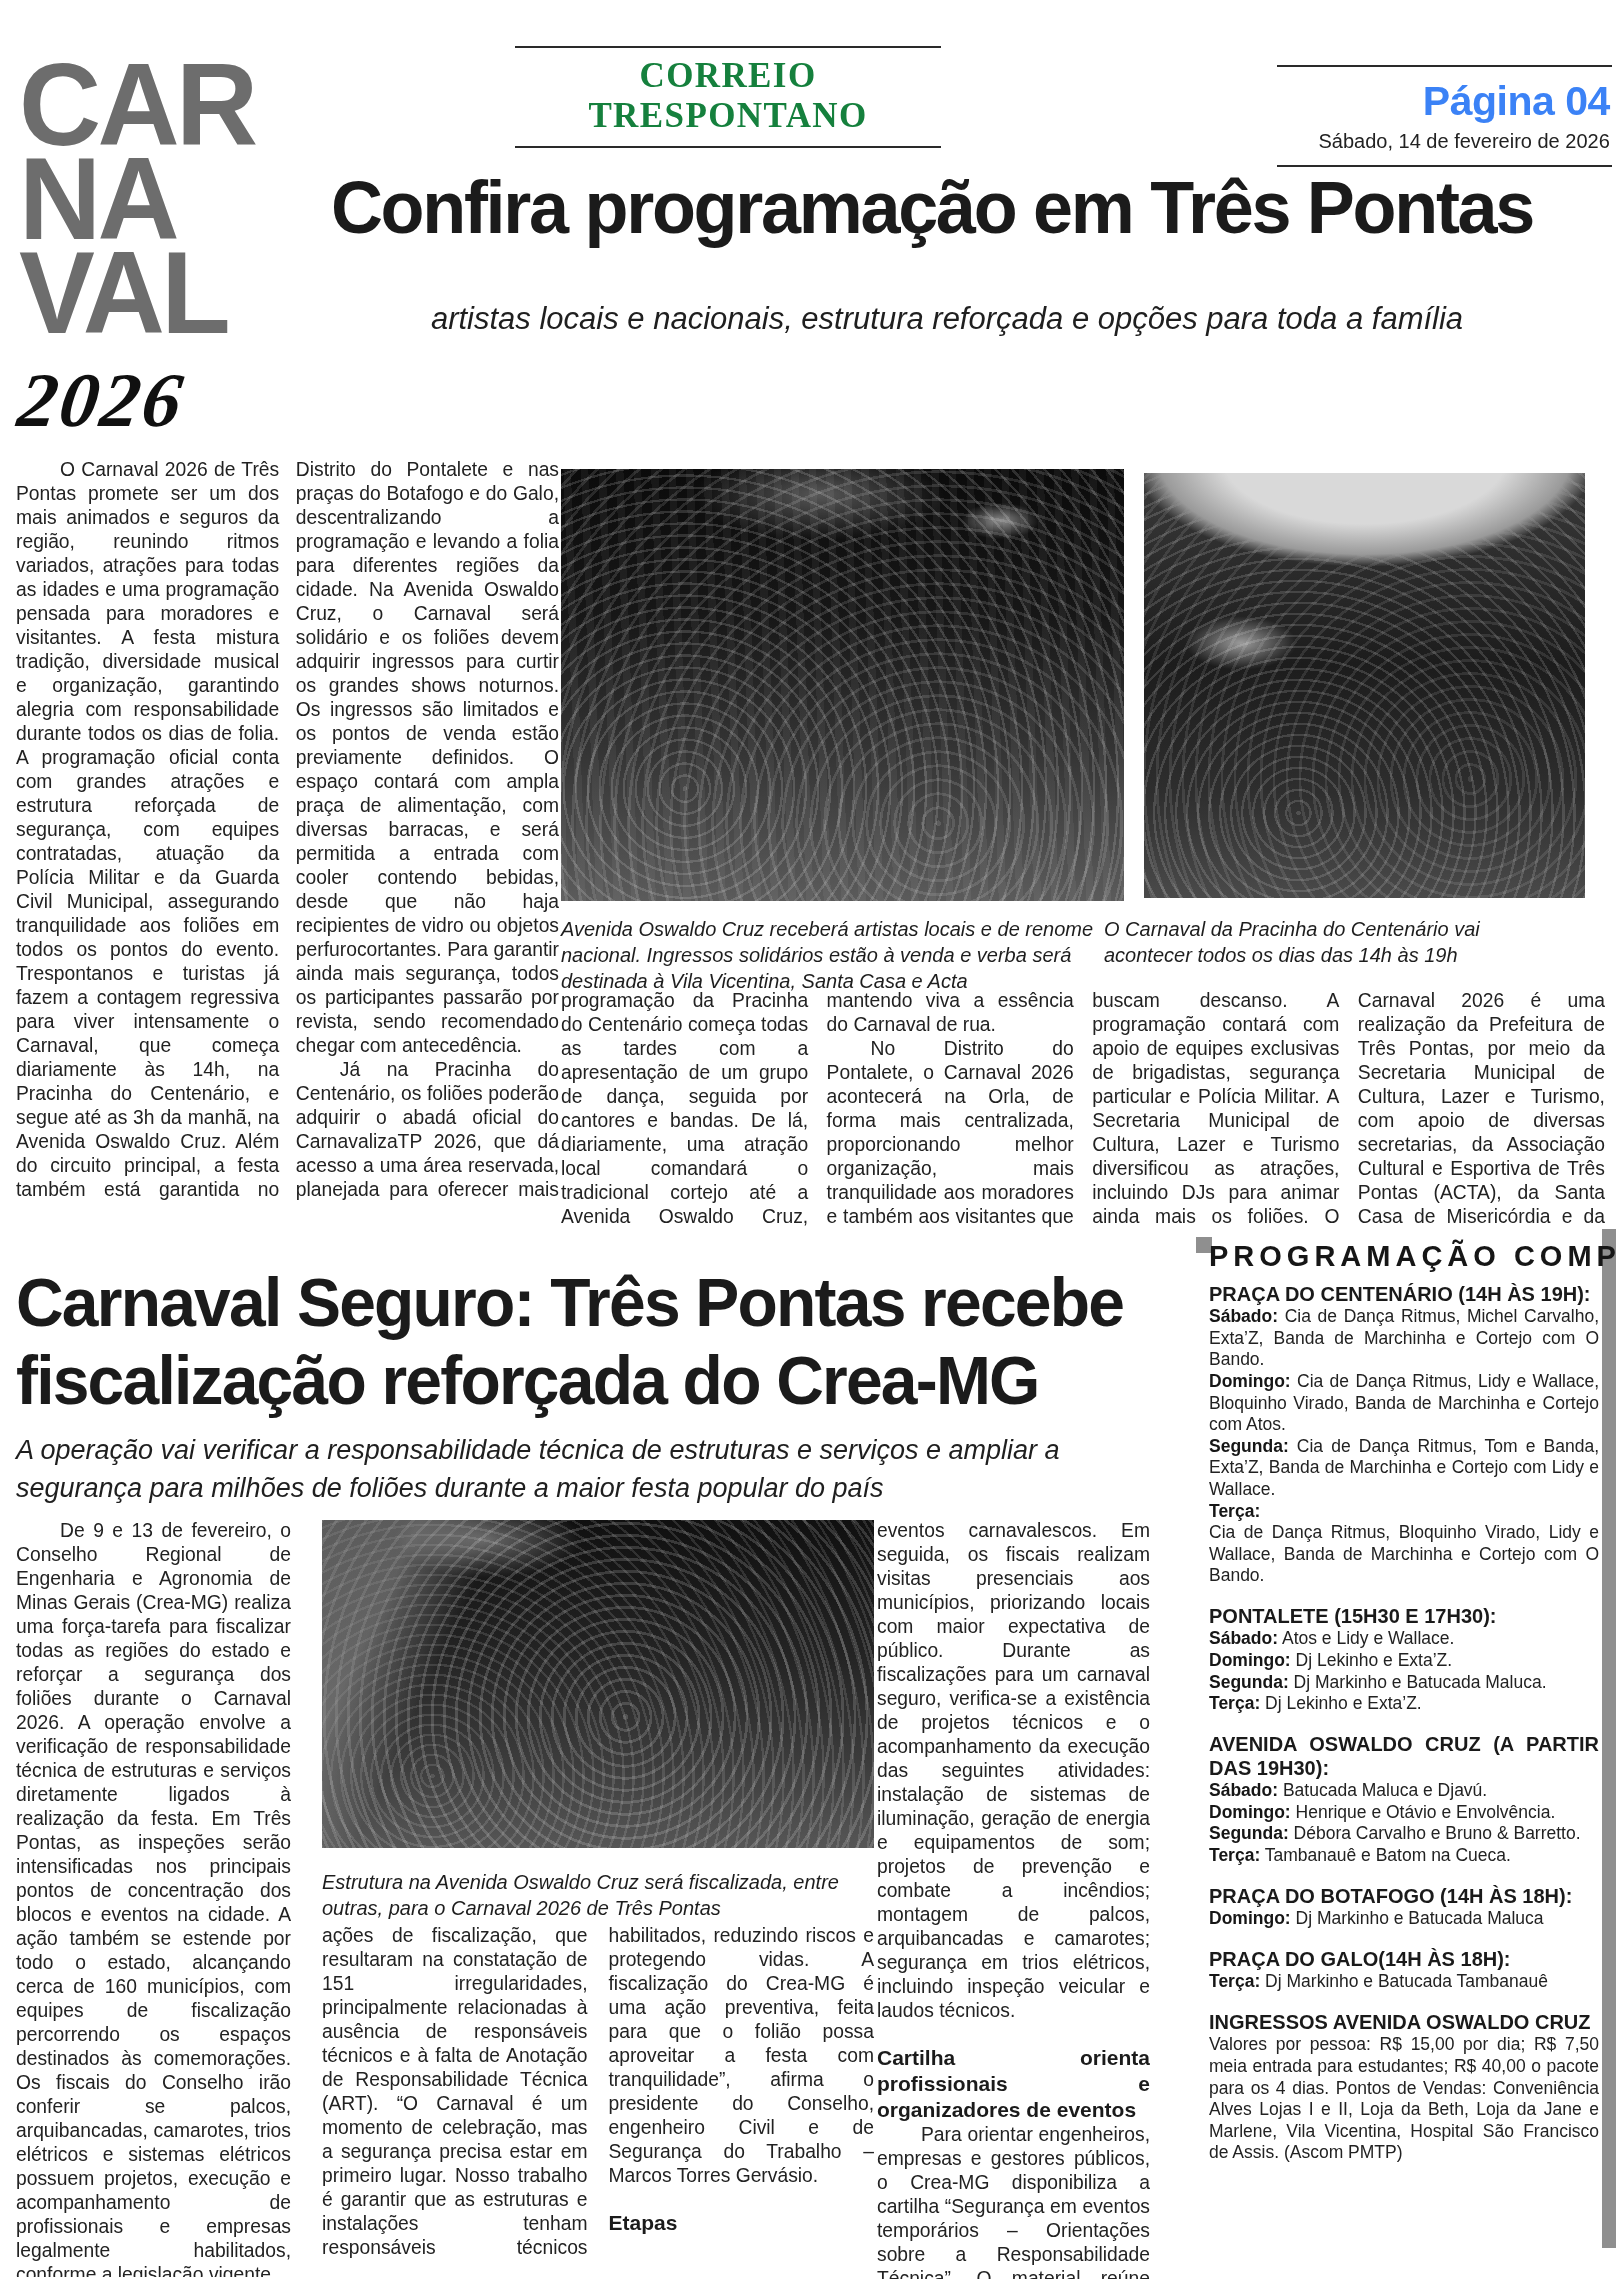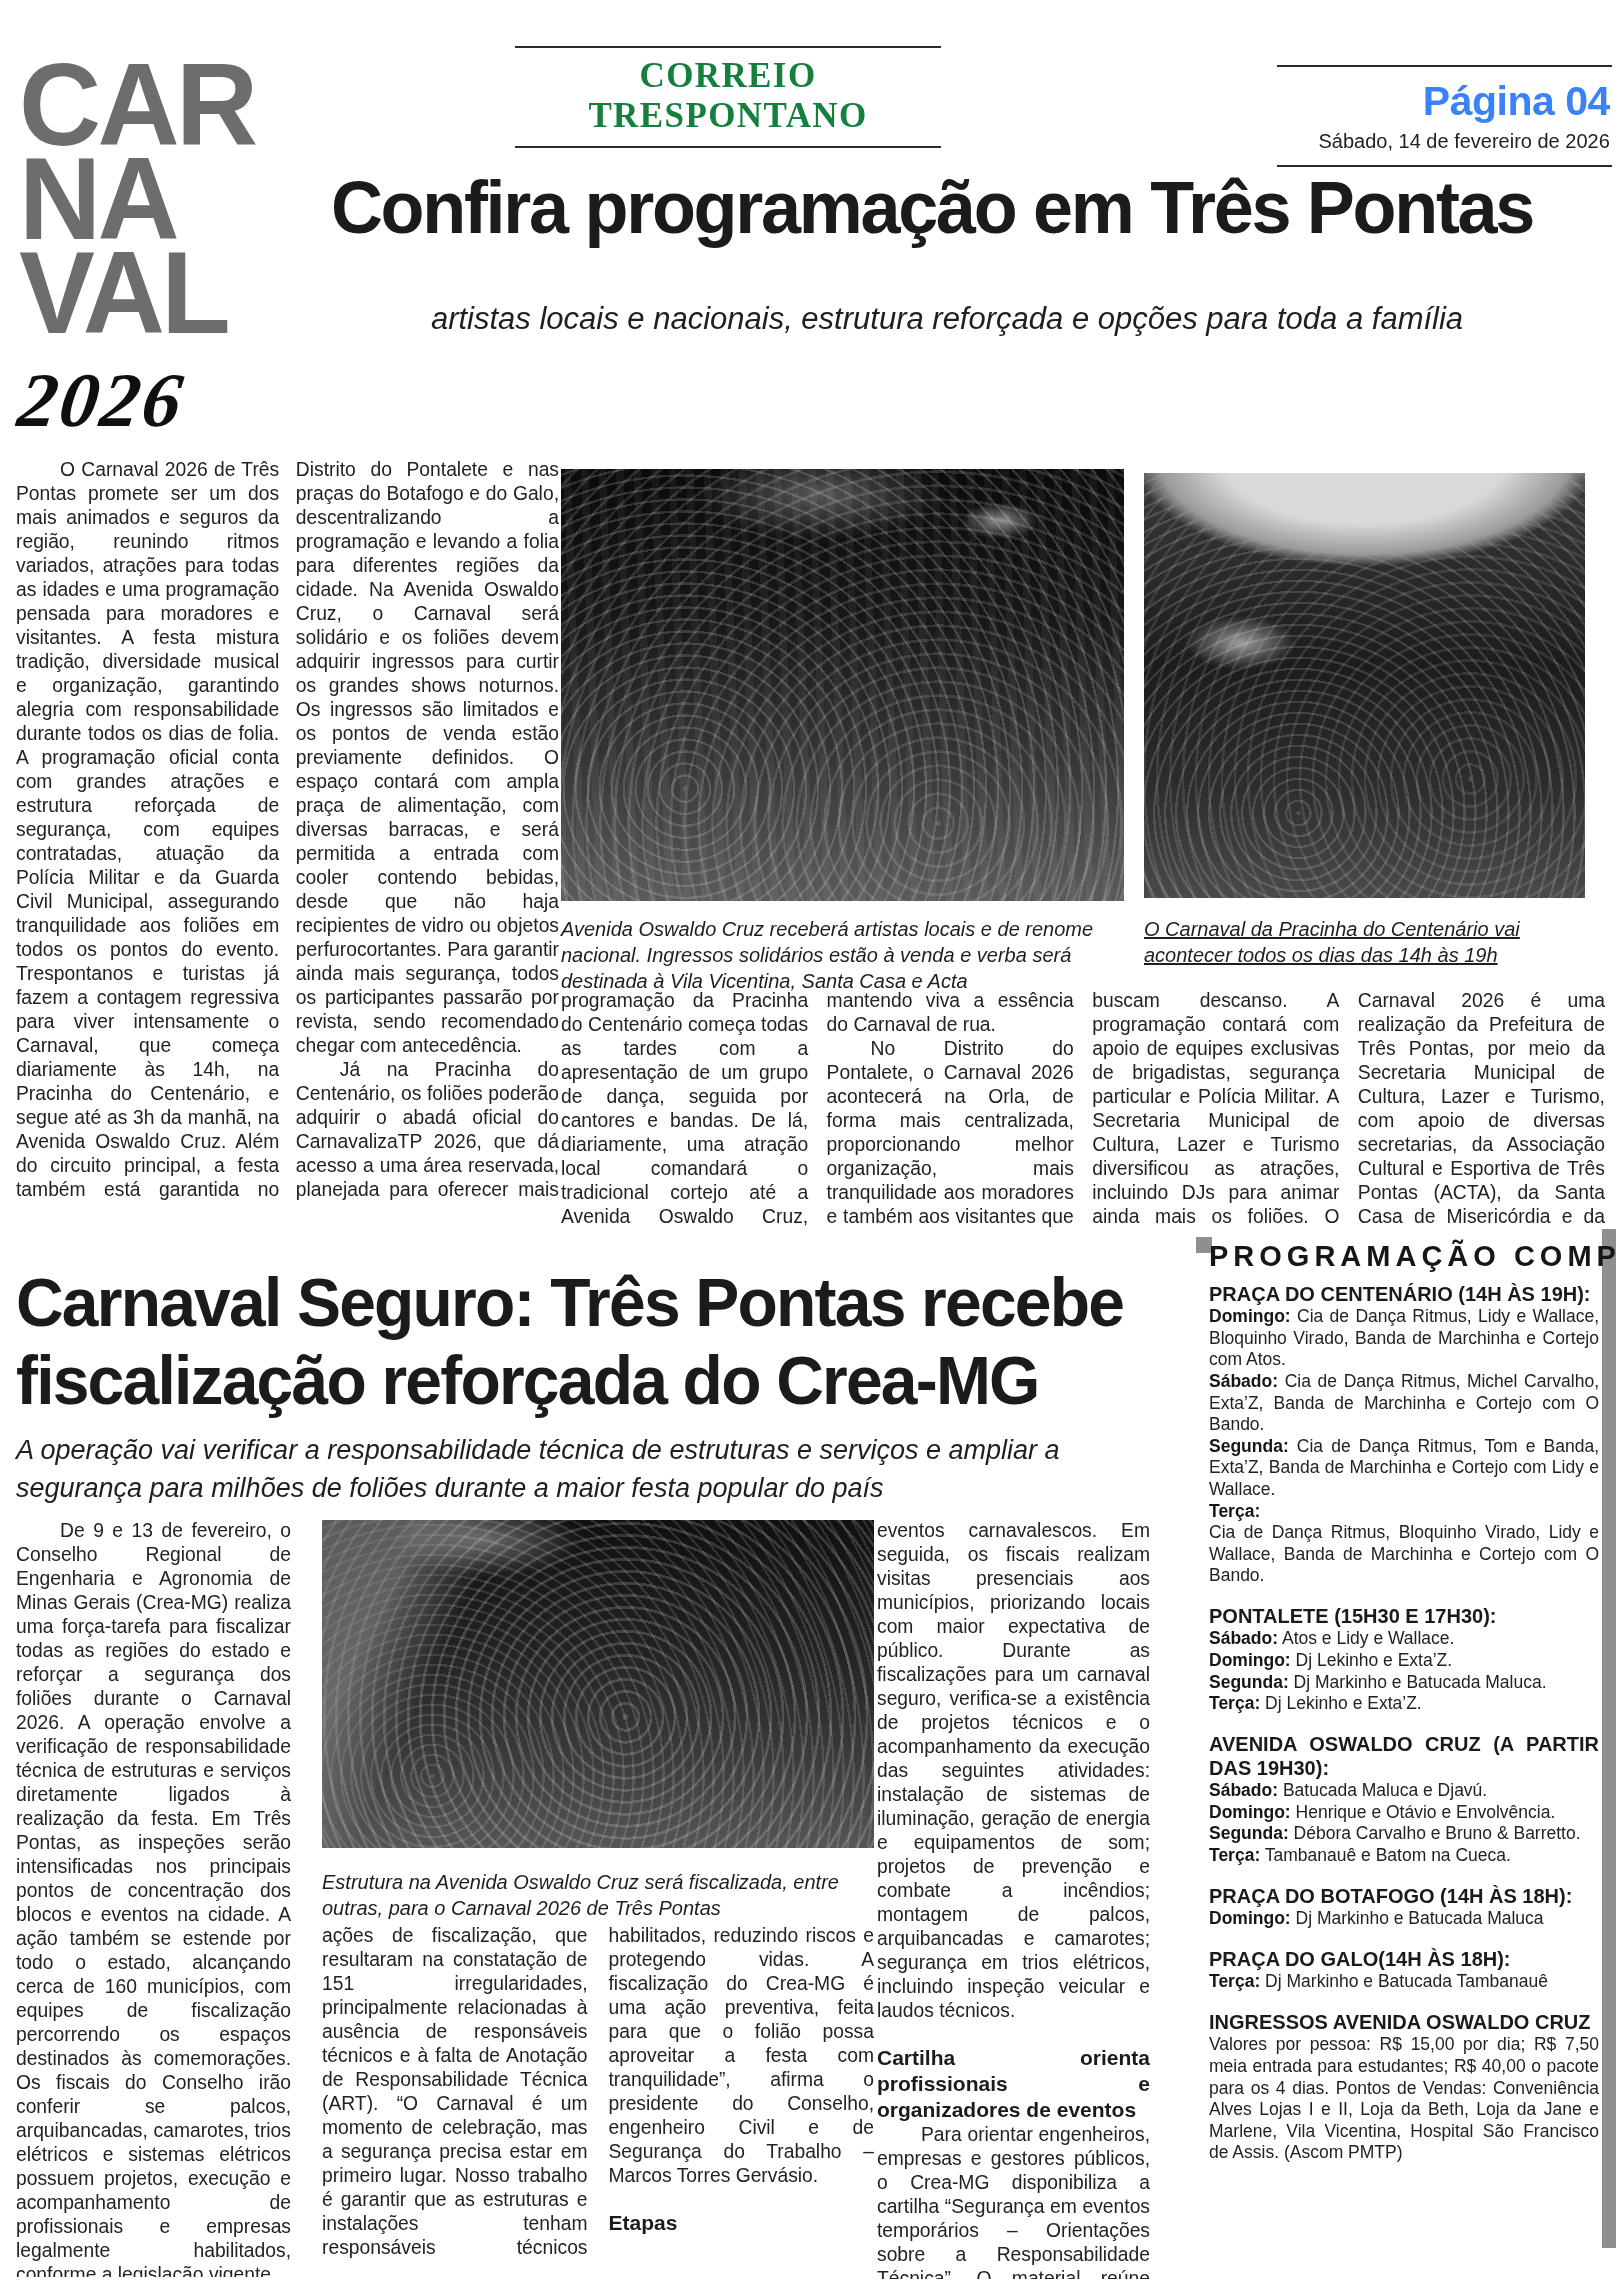--- a/index.html
+++ b/index.html
@@ -70,21 +70,21 @@
     left:322px;top:1520px;width:552px;height:328px;
     background:
       radial-gradient(ellipse 26% 18% at 30% 6%, rgba(255,255,255,.35), transparent 65%),
       linear-gradient(115deg, rgba(170,150,130,.55) 0 14%, transparent 26%),
       repeating-radial-gradient(circle at 55% 60%, rgba(255,255,255,.16) 0 2.8px, transparent 2.8px 12px),
       repeating-radial-gradient(circle at 20% 78%, rgba(255,255,255,.12) 0 2.3px, transparent 2.3px 10px),
       linear-gradient(180deg,#101013 0%,#232327 40%,#3d3d43 75%,#56565c 100%);
   }
   .caption{font-style:italic;font-size:20px;line-height:26px;color:#1e1e1e;text-align:left;}
   #caption1{left:561px;top:916px;width:567px;}
-  #caption2{left:1144px;top:916px;width:461px;text-decoration:underline;}
+  #caption2{left:1104px;top:916px;width:461px;}
   #caption3{left:322px;top:1869px;width:534px;}
   
   #a2-headline{
     left:16px;top:1263px;width:1198px;font-size:66px;line-height:76px;font-weight:bold;
     letter-spacing:-1.8px;color:#1b1b1b;transform:scaleY(1.03);transform-origin:top left;
   }
   #a2-deck{left:16px;top:1431px;width:1151px;font-style:italic;color:#1f1f1f;}
   .deck2-line{font-size:27px;line-height:38px;}
   #a2-col1{left:16px;top:1519px;width:275px;height:758px;}
   #a2-mid{left:322px;top:1924px;width:552px;height:357px;column-count:2;column-gap:21px;}
@@ -174,22 +174,22 @@
 </div>
 
 <div class="abs" id="sidebar-square"></div>
 <div class="abs" id="sidebar-bar"></div>
 
 <div class="abs" id="sidebar">
   <div id="sidebar-title">PROGRAMAÇÃO COMPLETA</div>
 
   <div class="sb-section">
     <p class="sb-heading" style="margin-top:2.8px;">PRAÇA DO CENTENÁRIO (14H ÀS 19H):</p>
+    <p class="sb-entry"><b>Sábado:</b> <span>Cia de Dança Ritmus, Michel Carvalho, Exta’Z, Banda de Marchinha e Cortejo com O Bando.</span></p>
     <p class="sb-entry"><b>Domingo:</b> <span>Cia de Dança Ritmus, Lidy e Wallace, Bloquinho Virado, Banda de Marchinha e Cortejo com Atos.</span></p>
-    <p class="sb-entry"><b>Sábado:</b> <span>Cia de Dança Ritmus, Michel Carvalho, Exta’Z, Banda de Marchinha e Cortejo com O Bando.</span></p>
     <p class="sb-entry"><b>Segunda:</b> <span>Cia de Dança Ritmus, Tom e Banda, Exta’Z, Banda de Marchinha e Cortejo com Lidy e Wallace.</span></p>
     <p class="sb-entry"><b class="blk">Terça:</b> <span>Cia de Dança Ritmus, Bloquinho Virado, Lidy e Wallace, Banda de Marchinha e Cortejo com O Bando.</span></p>
   </div>
 
   <div class="sb-section">
     <p class="sb-heading">PONTALETE (15H30 E 17H30):</p>
     <p class="sb-entry"><b>Sábado:</b> <span>Atos e Lidy e Wallace.</span></p>
     <p class="sb-entry"><b>Domingo:</b> <span>Dj Lekinho e Exta’Z.</span></p>
     <p class="sb-entry"><b>Segunda:</b> <span>Dj Markinho e Batucada Maluca.</span></p>
     <p class="sb-entry"><b>Terça:</b> <span>Dj Lekinho e Exta’Z.</span></p>

